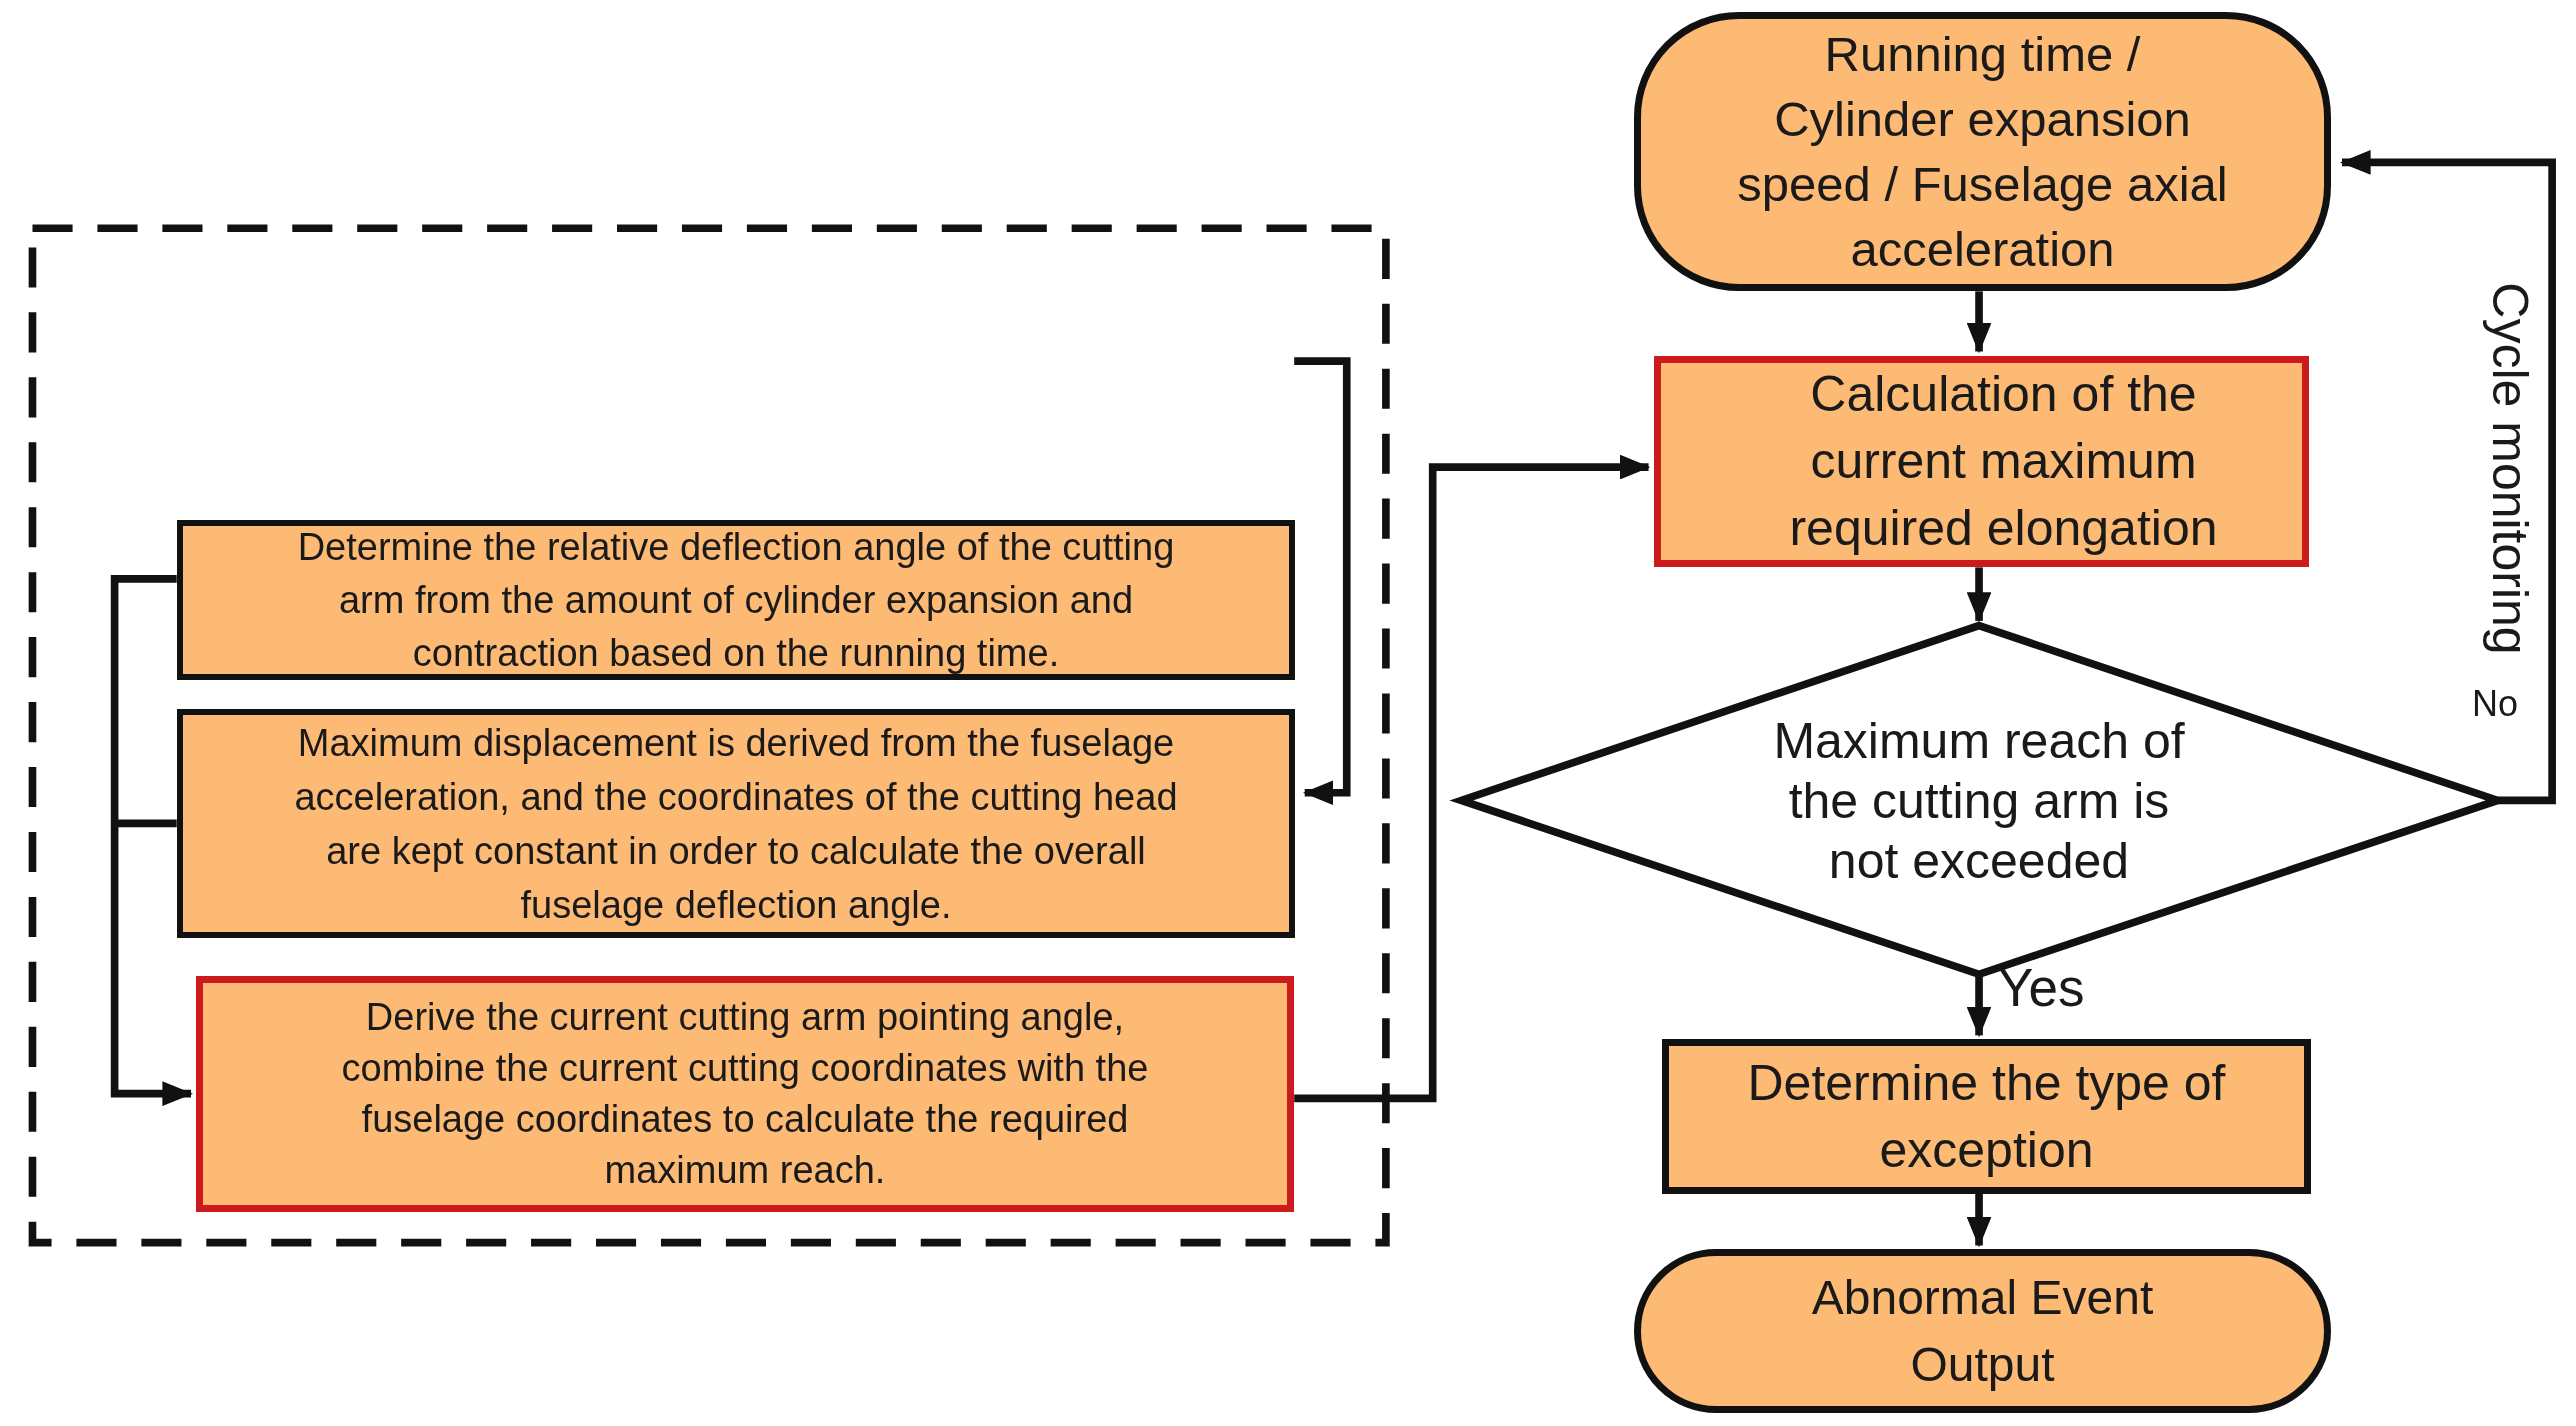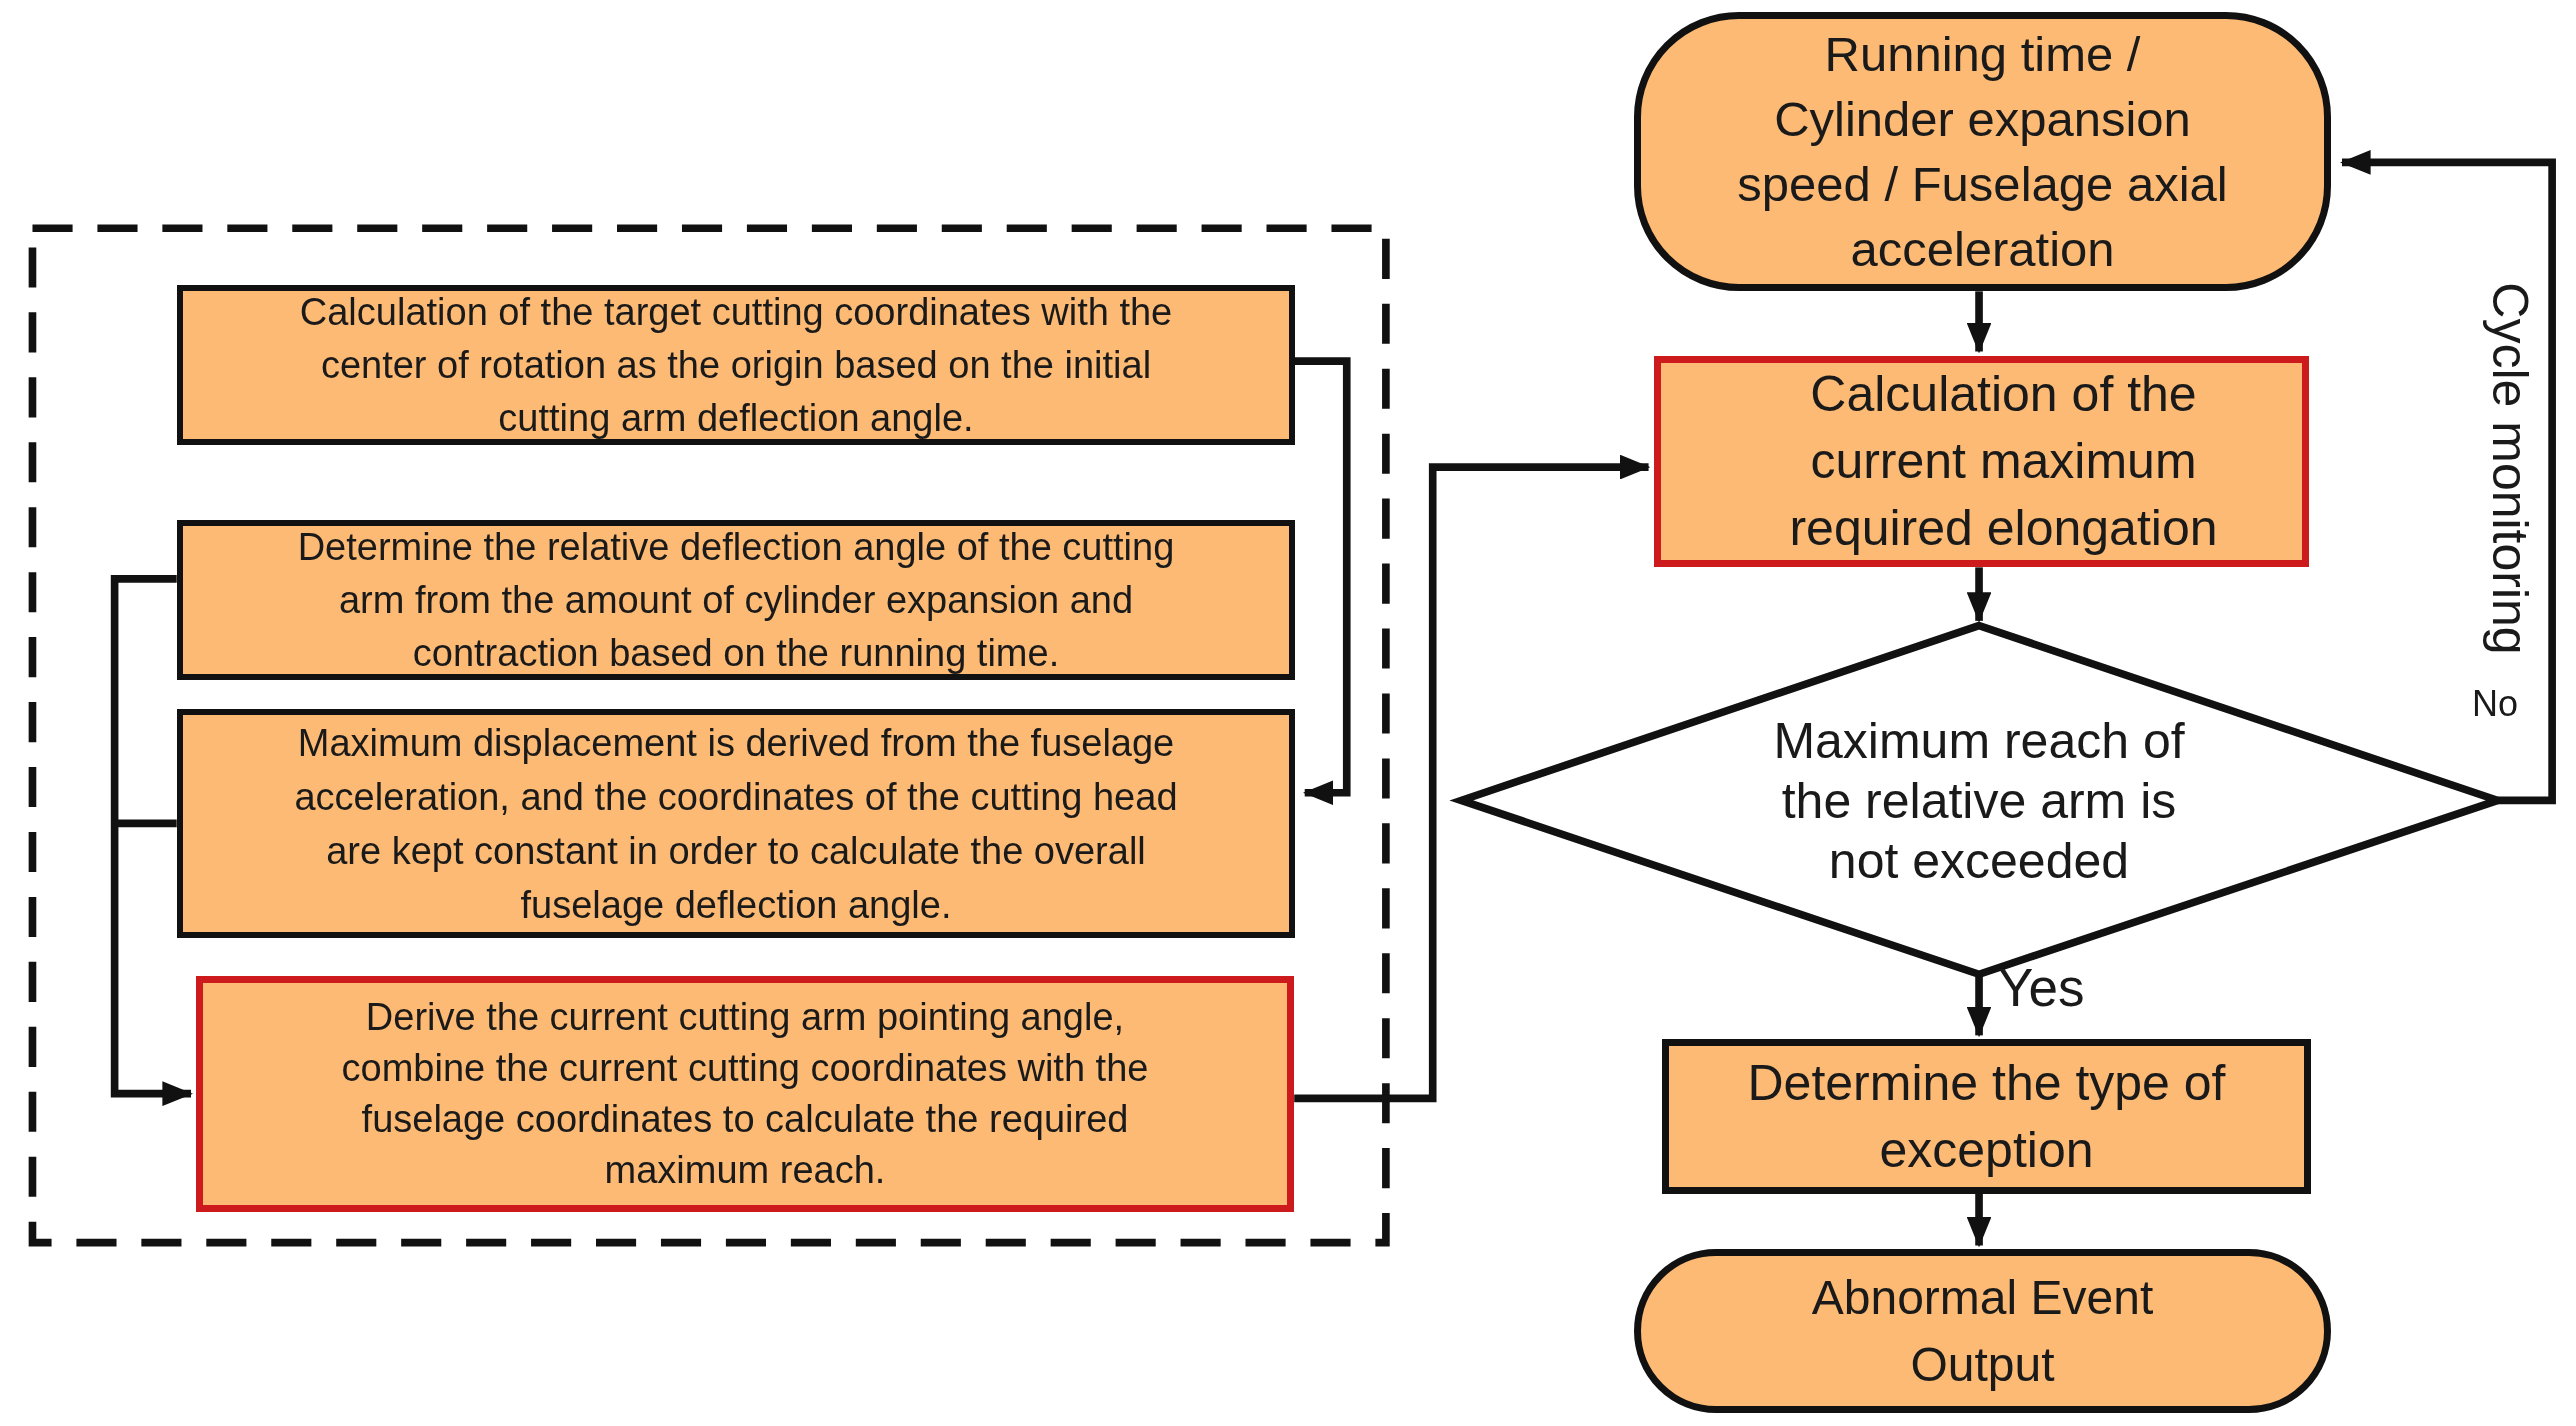--- a/index.html
+++ b/index.html
@@ -65,44 +65,41 @@
     <path d="M 2072 305 V 368" fill="none" stroke="#111" stroke-width="8" marker-end="url(#arr)"></path>
     <path d="M 2072 594 V 650" fill="none" stroke="#111" stroke-width="8" marker-end="url(#arr)"></path>
     <path d="M 2072 1020 V 1084" fill="none" stroke="#111" stroke-width="8" marker-end="url(#arr)"></path>
     <path d="M 2072 1250 V 1304" fill="none" stroke="#111" stroke-width="8" marker-end="url(#arr)"></path>
 
     <path d="M 2615 838 H 2672 V 170 H 2452" fill="none" stroke="#111" stroke-width="8" marker-end="url(#arr)"></path>
 
     <polygon points="2072,655 2615,838 2072,1020 1530,838" fill="#ffffff" stroke="#111" stroke-width="8"></polygon>
   </svg>
 
-  <div class="pbox box-target">Calculation of the target cutting coordinates with the
-center of rotation as the origin based on the initial
-cutting arm deflection angle.</div>
   <div class="pbox box-relative">Determine the relative deflection angle of the cutting
 arm from the amount of cylinder expansion and
 contraction based on the running time.</div>
   <div class="pbox box-fuselage">Maximum displacement is derived from the fuselage
 acceleration, and the coordinates of the cutting head
 are kept constant in order to calculate the overall
 fuselage deflection angle.</div>
   <div class="pbox box-derive">Derive the current cutting arm pointing angle,
 combine the current cutting coordinates with the
 fuselage coordinates to calculate the required
 maximum reach.</div>
 
   <div class="pbox stadium-start">Running time /
 Cylinder expansion
 speed / Fuselage axial
 acceleration</div>
   <div class="pbox box-calc">Calculation of the
 current maximum
 required elongation</div>
   <div class="pbox diamond-text">Maximum reach of
-the relative arm is
+the cutting arm is
 not exceeded</div>
   <div class="pbox box-determine">Determine the type of
 exception</div>
   <div class="pbox stadium-out">Abnormal Event
 Output</div>
 
   <div class="lbl lbl-yes">Yes</div>
   <div class="lbl lbl-no">No</div>
   <div class="lbl lbl-cycle">Cycle monitoring</div>
 

